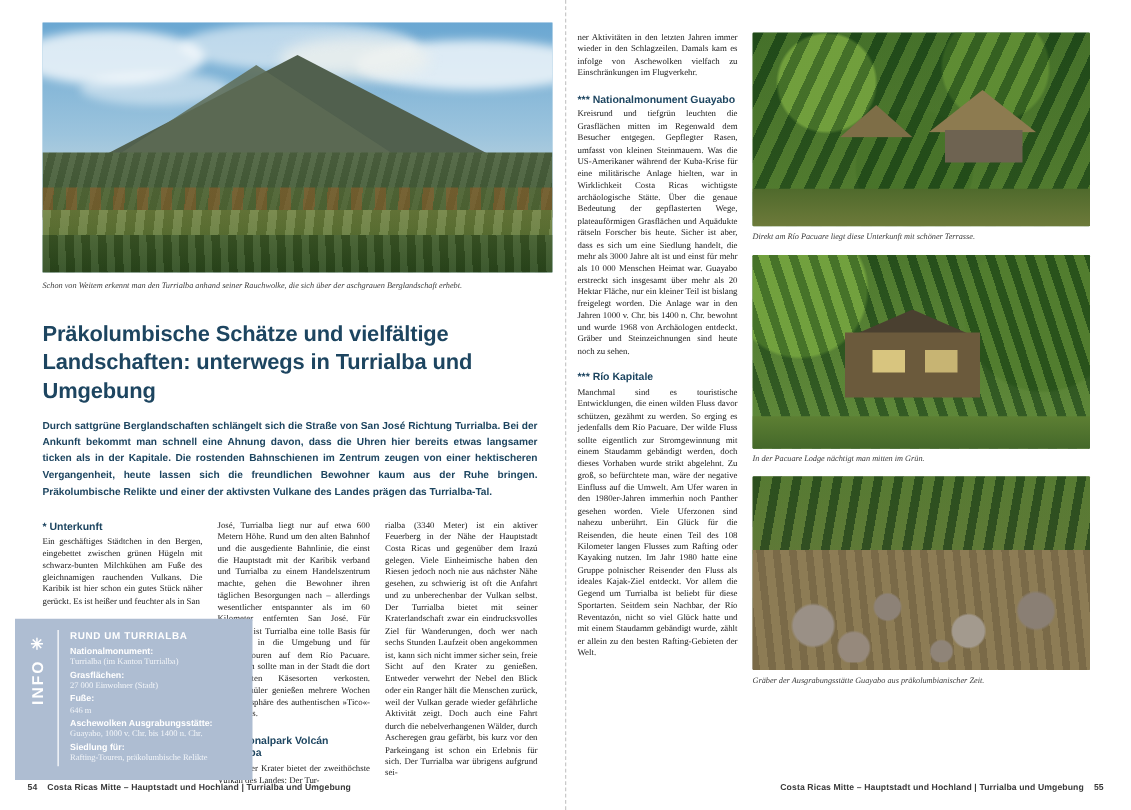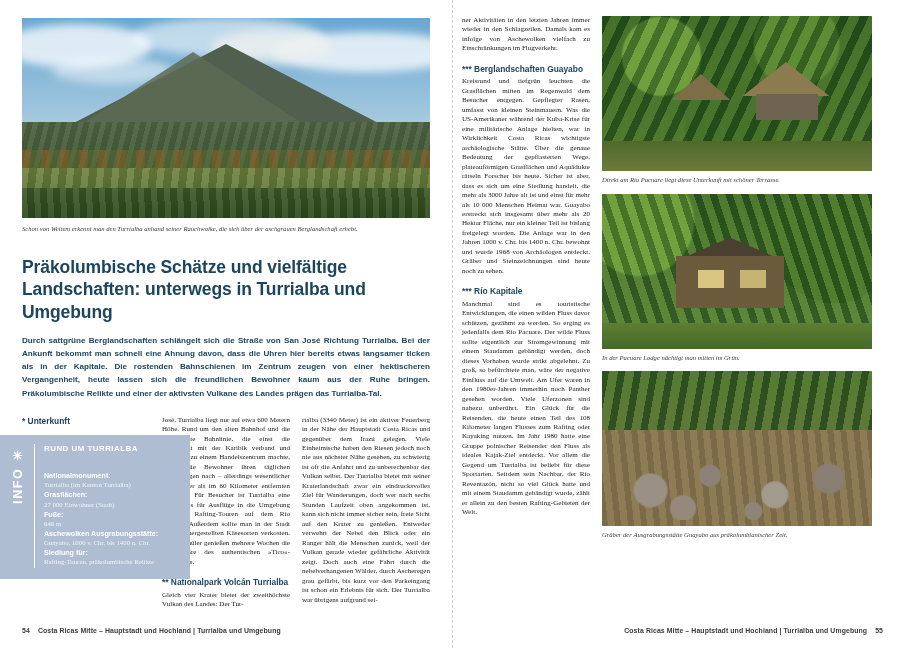--- a/index.html
+++ b/index.html
@@ -4,22 +4,22 @@
 <style>
   html,body{margin:0;padding:0;}
   body{
     width:905px;height:648px;
     background:#ffffff;
     font-family:"Liberation Serif", serif;
     overflow:hidden;
   }
   .spread{position:relative;width:905px;height:648px;display:flex;}
   .page{position:relative;height:648px;box-sizing:border-box;}
-  .page-left{width:452px;padding:18px 22px 0 22px;}
-  .page-right{width:453px;padding:16px 22px 0 10px;}
+  .page-left{width:452px;padding:18px 22px 0 34px;}
+  .page-right{width:453px;padding:26px 22px 0 10px;}
   .gutter{position:absolute;left:452px;top:0;width:1px;height:648px;
      border-left:1px dashed #c9c9c9;}
 
   
   .hero{
     position:relative;width:408px;height:200px;overflow:hidden;
     background:linear-gradient(#7fb4d8,#a9ccdf);
   }
   .sky{position:absolute;inset:0;background:linear-gradient(#6aa7d2 0%,#9cc4dd 45%,#c8d8df 70%);}
   .cloud{position:absolute;border-radius:50%;background:rgba(255,255,255,.75);filter:blur(4px);}
@@ -98,21 +98,21 @@
   }
   .info-tab-inner{
     font-family:"Liberation Sans", sans-serif;font-weight:bold;
     font-size:12.5px;color:#ffffff;letter-spacing:1.6px;
     writing-mode:vertical-rl;transform:rotate(180deg);
     white-space:nowrap;
   }
   .info-body{border-left:1px solid #ffffff;padding-left:9px;flex:1;}
   .info-title{
     font-family:"Liberation Sans", sans-serif;font-weight:bold;
-    font-size:7.9px;color:#ffffff;letter-spacing:.5px;margin-bottom:19px;
+    font-size:7.9px;color:#ffffff;letter-spacing:.5px;margin-bottom:4px;
   }
   .info-label{
     font-family:"Liberation Sans", sans-serif;font-weight:bold;
     font-size:7.1px;color:#ffffff;line-height:1.3;
   }
   .info-value{
     font-size:6.8px;color:#f2f5f9;line-height:1.32;margin-bottom:1px;
   }
 
   
@@ -205,20 +205,21 @@
     </div>
     <div class="caption">Schon von Weitem erkennt man den Turrialba anhand seiner Rauchwolke, die sich über der aschgrauen Berglandschaft erhebt.</div>
 
     <h1 class="headline">Präkolumbische Schätze und vielfältige Landschaften: unterwegs in Turrialba und Umgebung</h1>
     <p class="lead">Durch sattgrüne Berglandschaften schlängelt sich die Straße von San José Richtung Turrialba. Bei der Ankunft bekommt man schnell eine Ahnung davon, dass die Uhren hier bereits etwas langsamer ticken als in der Kapitale. Die rostenden Bahnschienen im Zentrum zeugen von einer hektischeren Vergangenheit, heute lassen sich die freundlichen Bewohner kaum aus der Ruhe bringen. Präkolumbische Relikte und einer der aktivsten Vulkane des Landes prägen das Turrialba-Tal.</p>
 
     <div class="cols3">
 
       <div class="col">
         <h3 class="sub">* Unterkunft</h3>
+        <p>Ein geschäftiges Städtchen in den Bergen, eingebettet zwischen grünen Hügeln mit schwarz-bunten Milchkühen am Fuße des gleichnamigen rauchenden Vulkans. Die Karibik ist hier schon ein gutes Stück näher gerückt. Es ist heißer und feuchter als in San</p>
 
         <div class="infobox">
           <div class="info-tab">
             <span class="info-tab-inner">INFO ✳</span>
           </div>
           <div class="info-body">
             <div class="info-title">RUND UM TURRIALBA</div>
 
             <div class="info-label">Nationalmonument:</div>
             <div class="info-value">Turrialba (im Kanton Turrialba)</div>
@@ -256,21 +257,21 @@
     </div>
   </div>
 
   <div class="gutter"></div>
 
   <div class="page page-right">
     <div class="right-grid">
 
       <div class="rtext">
         <p>ner Aktivitäten in den letzten Jahren immer wieder in den Schlagzeilen. Damals kam es infolge von Aschewolken vielfach zu Einschränkungen im Flugverkehr.</p>
-        <h3 class="sub">*** Berglandschaften Guayabo</h3>
+        <h3 class="sub">*** Nationalmonument Guayabo</h3>
         <p>Kreisrund und tiefgrün leuchten die Grasflächen mitten im Regenwald dem Besucher entgegen. Gepflegter Rasen, umfasst von kleinen Steinmauern. Was die US-Amerikaner während der Kuba-Krise für eine militärische Anlage hielten, war in Wirklichkeit Costa Ricas wichtigste archäologische Stätte. Über die genaue Bedeutung der gepflasterten Wege, plateauförmigen Grasflächen und Aquädukte rätseln Forscher bis heute. Sicher ist aber, dass es sich um eine Siedlung handelt, die mehr als 3000 Jahre alt ist und einst für mehr als 10 000 Menschen Heimat war. Guayabo erstreckt sich insgesamt über mehr als 20 Hektar Fläche, nur ein kleiner Teil ist bislang freigelegt worden. Die Anlage war in den Jahren 1000 v. Chr. bis 1400 n. Chr. bewohnt und wurde 1968 von Archäologen entdeckt. Gräber und Steinzeichnungen sind heute noch zu sehen.</p>
         <h3 class="sub">*** Río Kapitale</h3>
         <p>Manchmal sind es touristische Entwicklungen, die einen wilden Fluss davor schützen, gezähmt zu werden. So erging es jedenfalls dem Río Pacuare. Der wilde Fluss sollte eigentlich zur Stromgewinnung mit einem Staudamm gebändigt werden, doch dieses Vorhaben wurde strikt abgelehnt. Zu groß, so befürchtete man, wäre der negative Einfluss auf die Umwelt. Am Ufer waren in den 1980er-Jahren immerhin noch Panther gesehen worden. Viele Uferzonen sind nahezu unberührt. Ein Glück für die Reisenden, die heute einen Teil des 108 Kilometer langen Flusses zum Rafting oder Kayaking nutzen. Im Jahr 1980 hatte eine Gruppe polnischer Reisender den Fluss als ideales Kajak-Ziel entdeckt. Vor allem die Gegend um Turrialba ist beliebt für diese Sportarten. Seitdem sein Nachbar, der Río Reventazón, nicht so viel Glück hatte und mit einem Staudamm gebändigt wurde, zählt er allein zu den besten Rafting-Gebieten der Welt.</p>
       </div>
 
       <div class="photos">
 
         <div class="photo-block">
           <div class="photo p1">
             <div class="canopy"></div>

